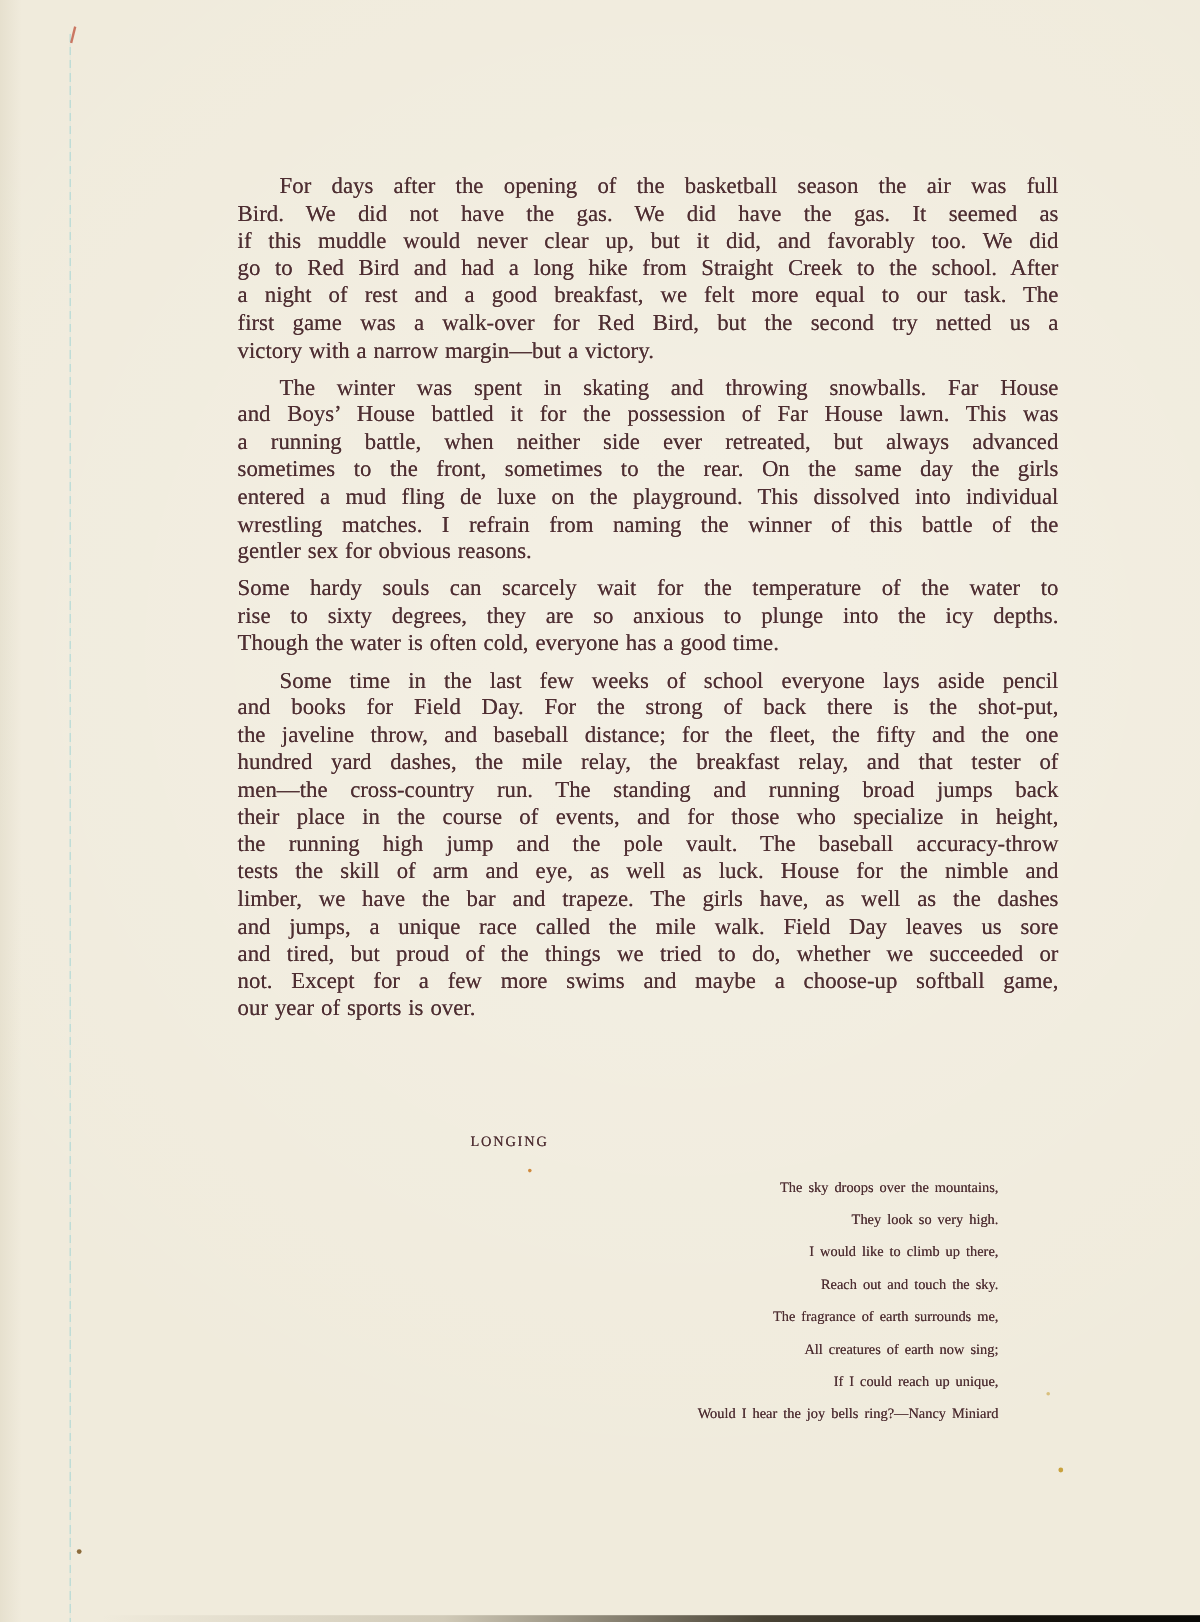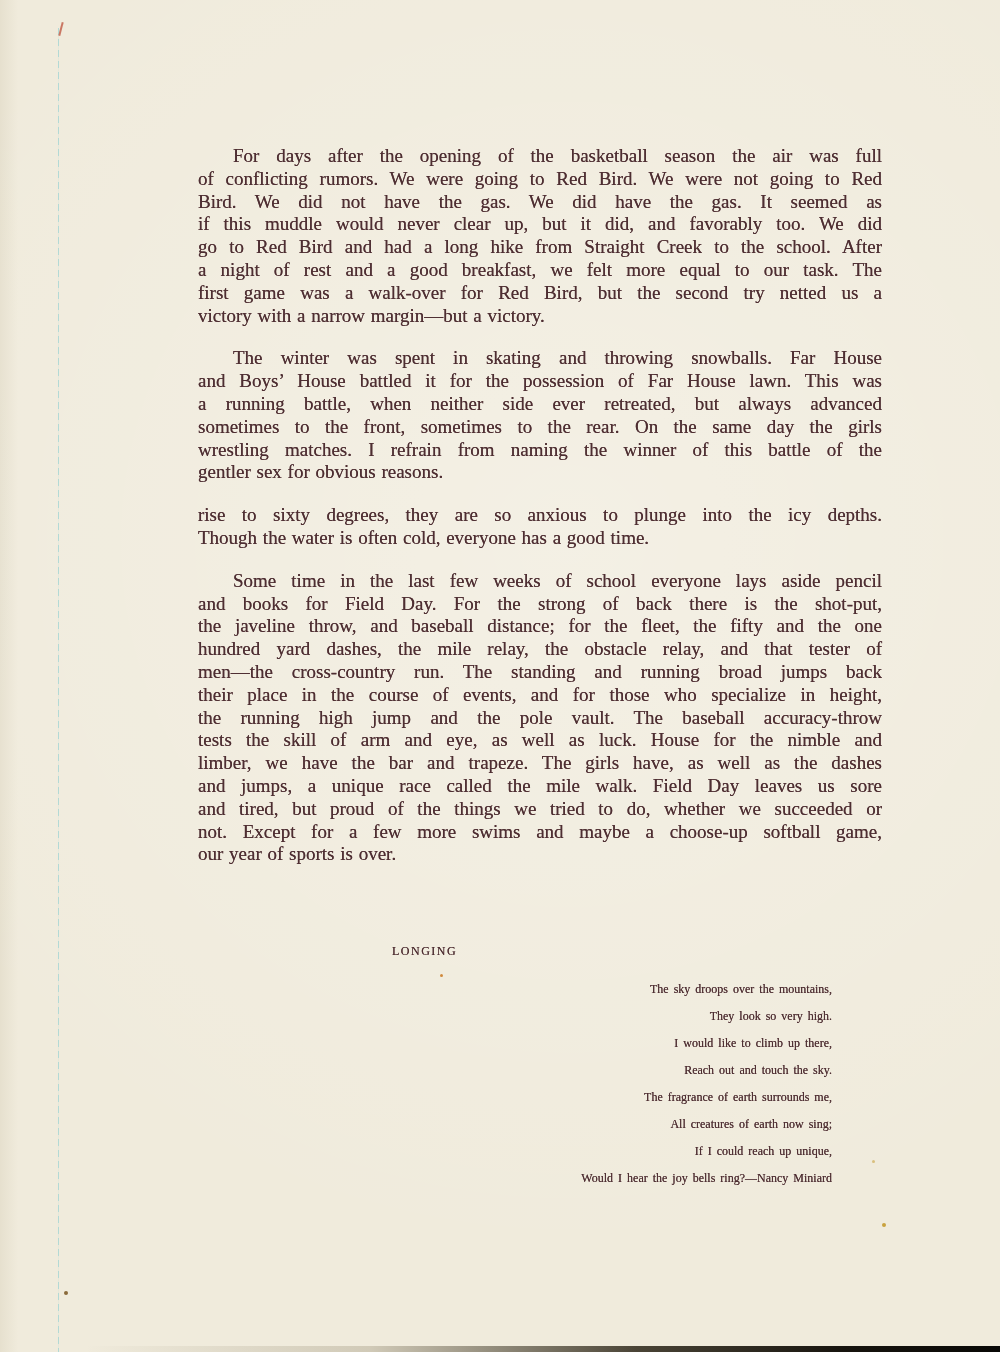--- a/index.html
+++ b/index.html
@@ -27,21 +27,21 @@
   .red-mark{
     position:absolute; left:60px; top:22px; width:2px; height:14px;
     background:var(--crease_mark); transform:rotate(14deg); opacity:0.8;
   }
   .article{
     position:absolute; left:198px; top:145px; width:684px;
     font-size:19px; line-height:22.8px;
     text-shadow:0 0 0.5px rgba(78,46,50,0.85);
     word-spacing:1px;
   }
-  .para + .para{margin-top:20px;}
+  .para + .para{margin-top:8px;}
   .para .line{text-align:justify; text-align-last:justify;}
   .para .line.last{text-align-last:left;}
   .para .line.indent{padding-left:35px;}
   .poem{
     position:absolute; left:312px; top:906px; width:520px;
     font-size:12px; line-height:27px;
     text-shadow:0 0 0.5px rgba(78,46,50,0.85);
     margin-top:32px;
   }
   .poem-title{
@@ -64,45 +64,46 @@
 <body>
 
 <div class="page">
 
   <div class="blue-line"></div>
   <div class="red-mark"></div>
 
   <div class="article">
     <div class="para">
         <div class="line indent">For days after the opening of the basketball season the air was full</div>
-        <div class="line">of conflicting rumors. We were going to Red Bird. We were not going to Red</div>
         <div class="line">Bird. We did not have the gas. We did have the gas. It seemed as</div>
         <div class="line">if this muddle would never clear up, but it did, and favorably too. We did</div>
         <div class="line">go to Red Bird and had a long hike from Straight Creek to the school. After</div>
         <div class="line">a night of rest and a good breakfast, we felt more equal to our task. The</div>
         <div class="line">first game was a walk-over for Red Bird, but the second try netted us a</div>
         <div class="line last">victory with a narrow margin—but a victory.</div>
       </div>
     <div class="para">
         <div class="line indent">The winter was spent in skating and throwing snowballs. Far House</div>
         <div class="line">and Boys’ House battled it for the possession of Far House lawn. This was</div>
         <div class="line">a running battle, when neither side ever retreated, but always advanced</div>
         <div class="line">sometimes to the front, sometimes to the rear. On the same day the girls</div>
+        <div class="line">entered a mud fling de luxe on the playground. This dissolved into individual</div>
         <div class="line">wrestling matches. I refrain from naming the winner of this battle of the</div>
         <div class="line last">gentler sex for obvious reasons.</div>
       </div>
     <div class="para">
+        <div class="line">Some hardy souls can scarcely wait for the temperature of the water to</div>
         <div class="line">rise to sixty degrees, they are so anxious to plunge into the icy depths.</div>
         <div class="line last">Though the water is often cold, everyone has a good time.</div>
       </div>
     <div class="para">
         <div class="line indent">Some time in the last few weeks of school everyone lays aside pencil</div>
         <div class="line">and books for Field Day. For the strong of back there is the shot-put,</div>
         <div class="line">the javeline throw, and baseball distance; for the fleet, the fifty and the one</div>
-        <div class="line">hundred yard dashes, the mile relay, the obstacle relay, and that tester of</div>
+        <div class="line">hundred yard dashes, the mile relay, the breakfast relay, and that tester of</div>
         <div class="line">men—the cross-country run. The standing and running broad jumps back</div>
         <div class="line">their place in the course of events, and for those who specialize in height,</div>
         <div class="line">the running high jump and the pole vault. The baseball accuracy-throw</div>
         <div class="line">tests the skill of arm and eye, as well as luck. House for the nimble and</div>
         <div class="line">limber, we have the bar and trapeze. The girls have, as well as the dashes</div>
         <div class="line">and jumps, a unique race called the mile walk. Field Day leaves us sore</div>
         <div class="line">and tired, but proud of the things we tried to do, whether we succeeded or</div>
         <div class="line">not. Except for a few more swims and maybe a choose-up softball game,</div>
         <div class="line last">our year of sports is over.</div>
       </div>

